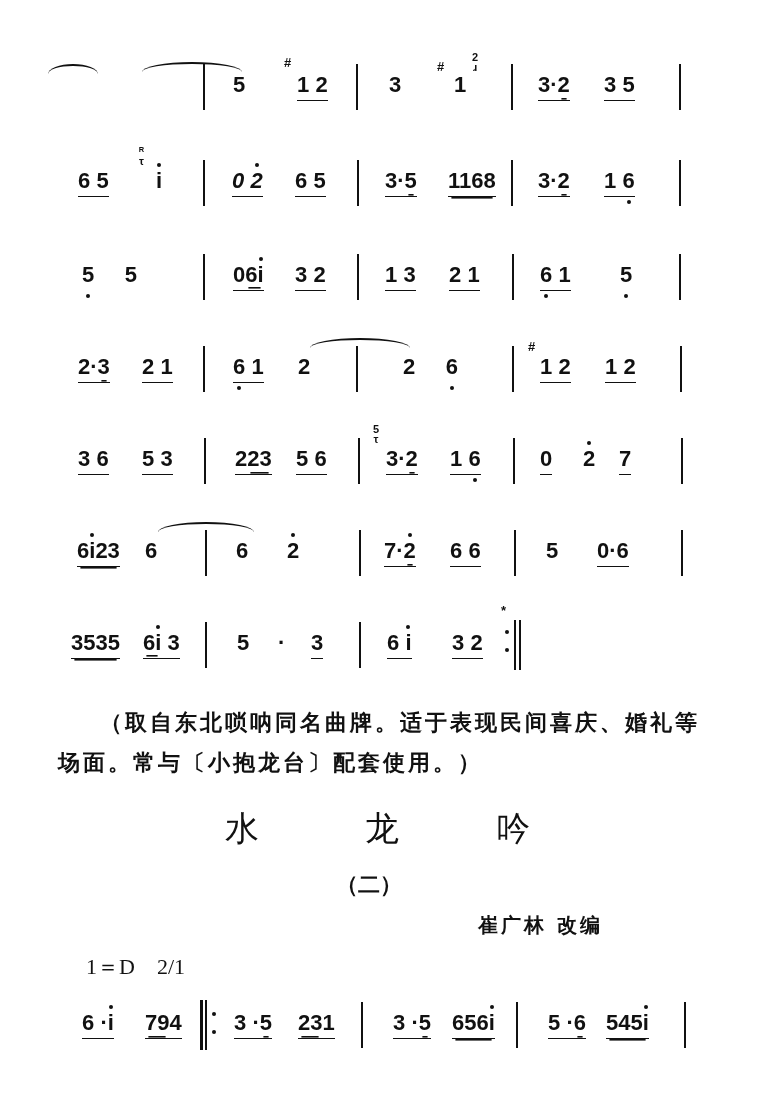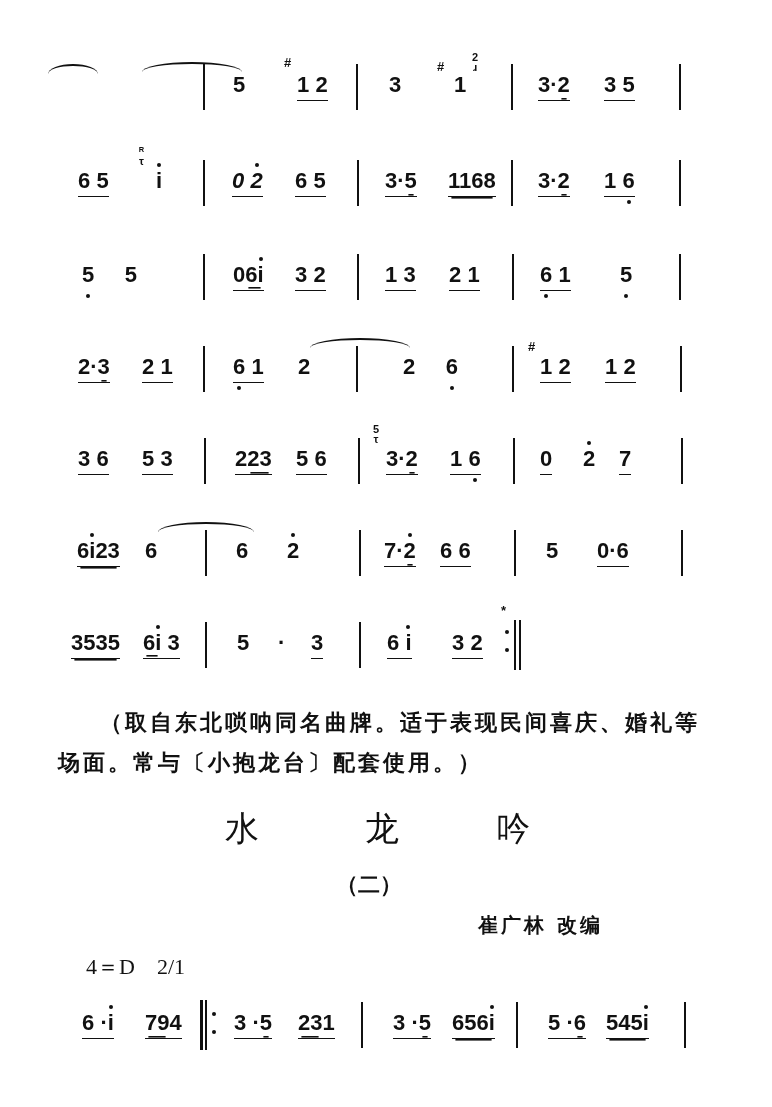--- a/index.html
+++ b/index.html
@@ -119,21 +119,21 @@
 
 <div class="score-row" style="top:528px;">
   <div class="slur" style="left:158px; top:-6px; width:96px;"></div>
   <span class="grp u1 u2" style="left:77px;"><span class="note">6</span><span class="note dot-above">i</span><span class="note">23</span></span>
   <span class="grp" style="left:145px;"><span class="note">6</span></span>
   <div class="barline thin" style="left:205px;"></div>
   <span class="grp" style="left:236px;"><span class="note">6</span></span>
   <span class="grp" style="left:287px;"><span class="note dot-above">2</span></span>
   <div class="barline" style="left:359px;"></div>
   <span class="grp u1" style="left:384px;"><span class="note">7</span><span class="note">·</span><span class="note u2 dot-above">2</span></span>
-  <span class="grp u1" style="left:440px;"><span class="note">6</span> <span class="note">6</span></span>
+  <span class="grp u1" style="left:450px;"><span class="note">6</span> <span class="note">6</span></span>
   <div class="barline" style="left:514px;"></div>
   <span class="grp" style="left:546px;"><span class="note">5</span></span>
   <span class="grp u1" style="left:597px;"><span class="note">0</span><span class="note">·6</span></span>
   <div class="barline" style="left:681px;"></div>
 </div>
 
 <div class="score-row" style="top:620px;">
   <span class="grp u1 u2" style="left:71px;"><span class="note">3535</span></span>
   <span class="grp u1" style="left:143px;"><span class="u2"><span class="note">6</span><span class="note dot-above">i</span></span> <span class="note">3</span></span>
   <div class="barline" style="left:205px;"></div>
@@ -152,21 +152,21 @@
 </div>
 
 <div class="text-line" style="left:100px; top:708px;">（取自东北唢呐同名曲牌。适于表现民间喜庆、婚礼等</div>
 <div class="text-line" style="left:58px; top:748px;">场面。常与〔小抱龙台〕配套使用。）</div>
 
 <div class="title" style="left:225px;">水</div>
 <div class="title" style="left:365px;">龙</div>
 <div class="title" style="left:496px;">吟</div>
 <div class="subtitle">（二）</div>
 <div class="arranger">崔广林 改编</div>
-<div class="keysig"><span>4＝D</span>    <span>2/1</span></div>
+<div class="keysig"><span>1＝D</span>    <span>2/1</span></div>
 
 <div class="score-row" style="top:1000px;">
   <span class="grp u1" style="left:82px;"><span class="note">6</span> <span class="note">·</span><span class="note u2 dot-above">i</span></span>
   <span class="grp u1" style="left:145px;"><span class="note u2">79</span><span class="note">4</span></span>
   <div class="start-repeat" style="left:200px;">
       <div class="bar"></div>
       <div class="bar2"></div>
     </div>
   <div class="repeat-dots" style="left:212px; top:12px;">
       <i></i>

